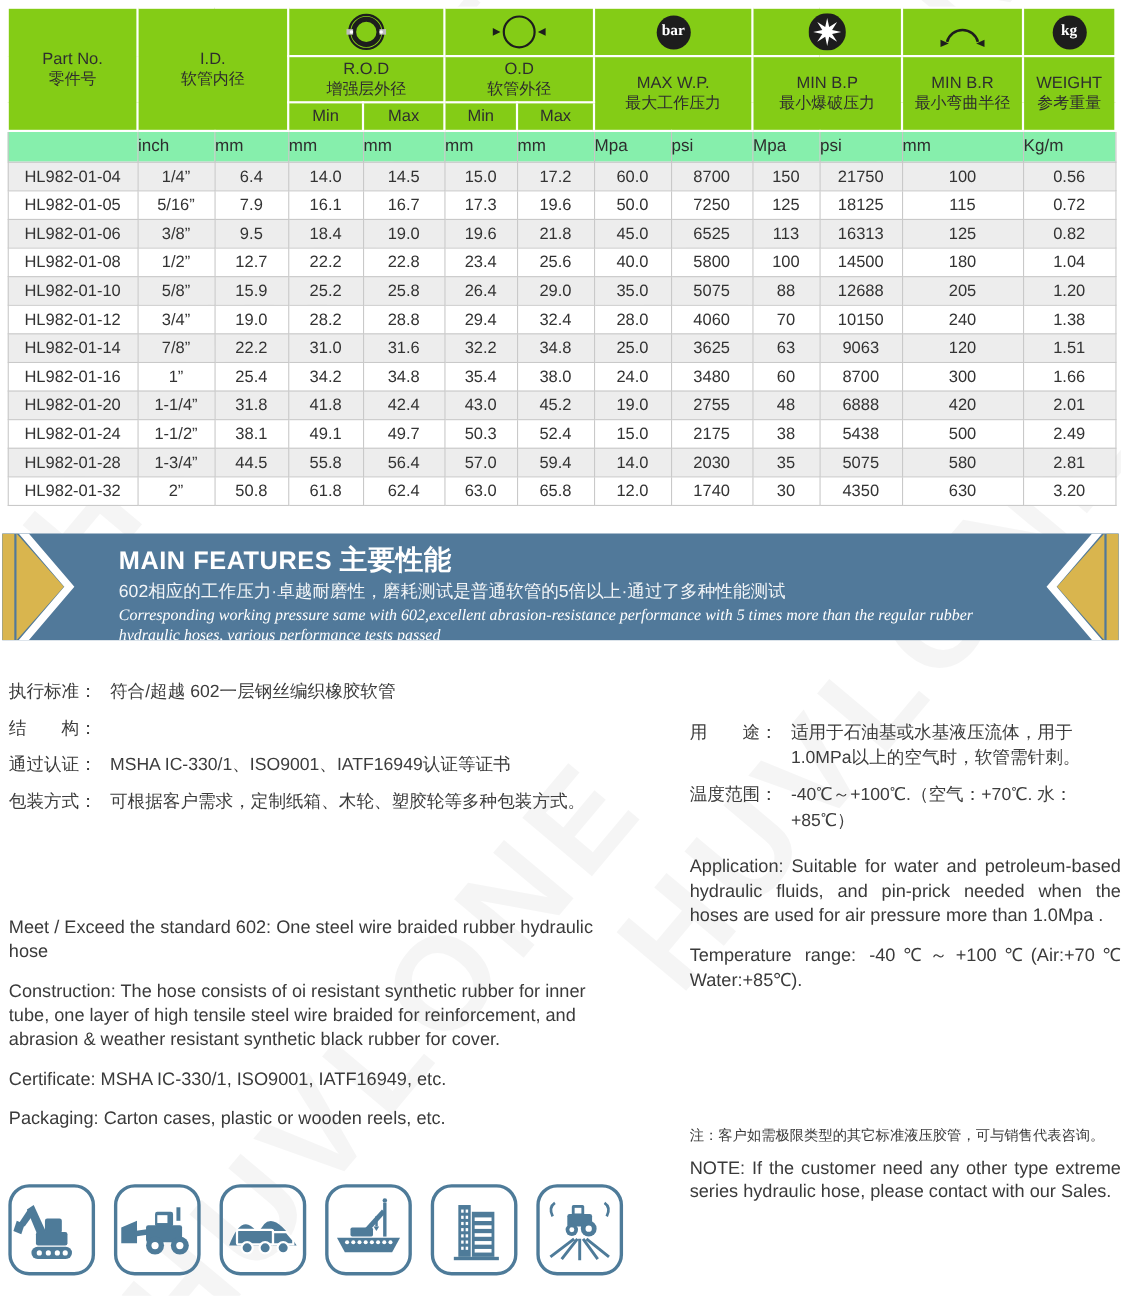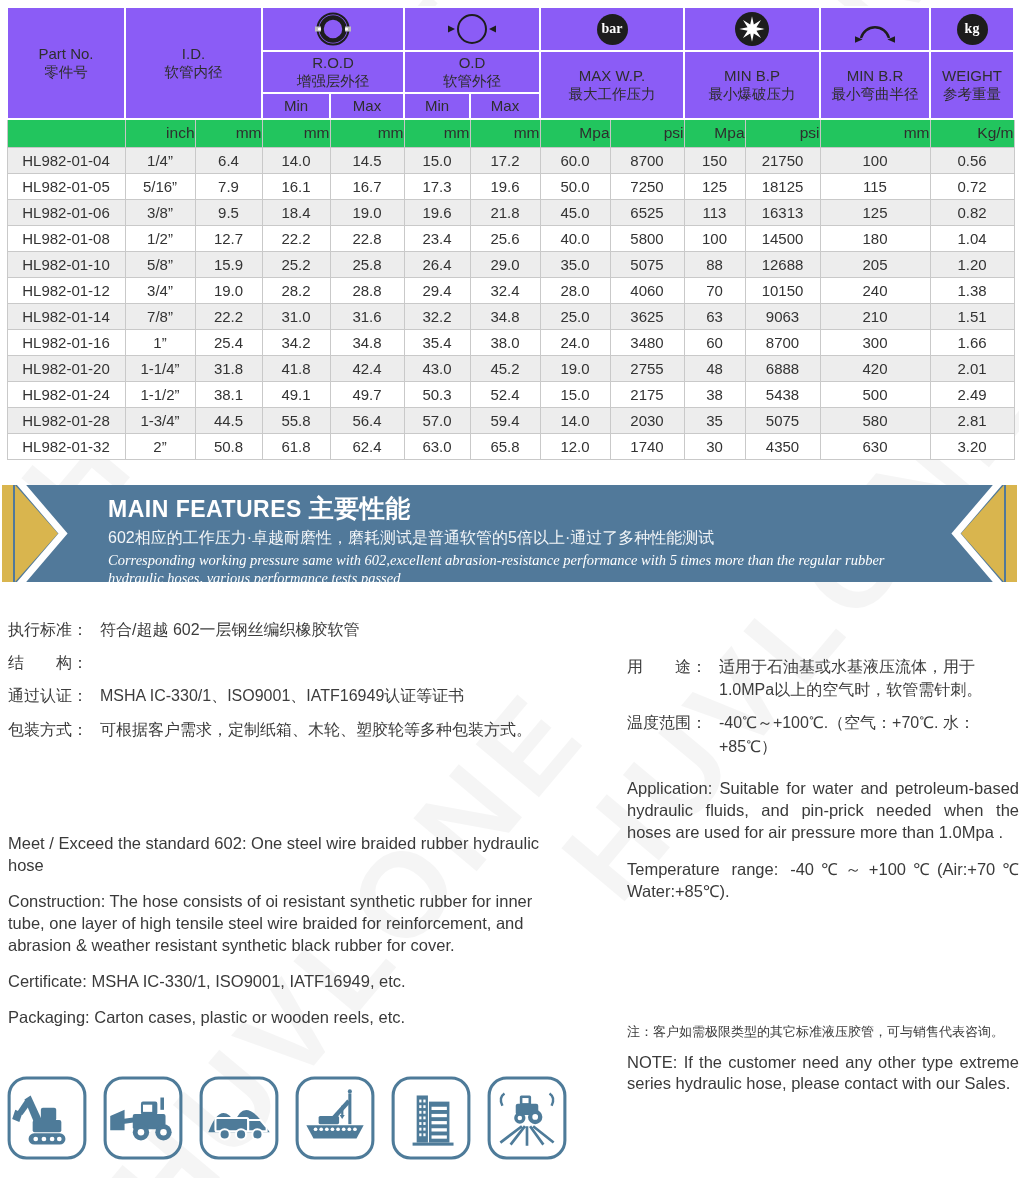--- a/index.html
+++ b/index.html
@@ -16,32 +16,32 @@
     font-family: "Liberation Sans", sans-serif;
   }
 
   
   table.spec {
     position: absolute; left: 6px; top: 6px; width: 1007px;
     border-collapse: collapse; table-layout: fixed;
     font-size: 15px; color: #333;
   }
   table.spec thead th {
-    background: #8b5cf6; border: 2px solid #ffffff;
+    background: #84cc16; border: 2px solid #ffffff;
     font-weight: normal; color: #2e2e2e; text-align: center;
     line-height: 1.25; font-size: 15px;
   }
   table.spec thead tr.icon-row th { height: 44px; }
   table.spec thead tr.label-row th { height: 42px; }
   table.spec thead tr.minmax-row th { height: 26px; }
   table.spec thead .h-en { display: block; }
   table.spec thead .h-zh { display: block; font-size: 14.5px; }
   table.spec tr.units-row td {
-    background: #22c55e; border: 1px solid #c6c6c6;
-    height: 28px; text-align: right; font-size: 15.5px; color: #2e2e2e;
+    background: #86efac; border: 1px solid #c6c6c6;
+    height: 28px; text-align: left; font-size: 15.5px; color: #2e2e2e;
   }
   table.spec tbody td {
     border: 1px solid #c9c9c9; height: 26px; text-align: center;
     font-size: 15px; color: #333; padding: 0 2px;
   }
   table.spec tbody tr:nth-child(odd) td { background: #ededed; }
   table.spec tbody tr:nth-child(even) td { background: #ffffff; }
   .icon-wrap { display: flex; align-items: center; justify-content: center; height: 100%; }
   .disc {
     width: 31px; height: 31px; border-radius: 50%; background: #1d1d1d;
@@ -314,21 +314,21 @@
           <td>7/8”</td>
           <td>22.2</td>
           <td>31.0</td>
           <td>31.6</td>
           <td>32.2</td>
           <td>34.8</td>
           <td>25.0</td>
           <td>3625</td>
           <td>63</td>
           <td>9063</td>
-          <td>210</td>
+          <td>120</td>
           <td>1.51</td>
         </tr>
         <tr>
           <td>HL982-01-16</td>
           <td>1”</td>
           <td>25.4</td>
           <td>34.2</td>
           <td>34.8</td>
           <td>35.4</td>
           <td>38.0</td>

